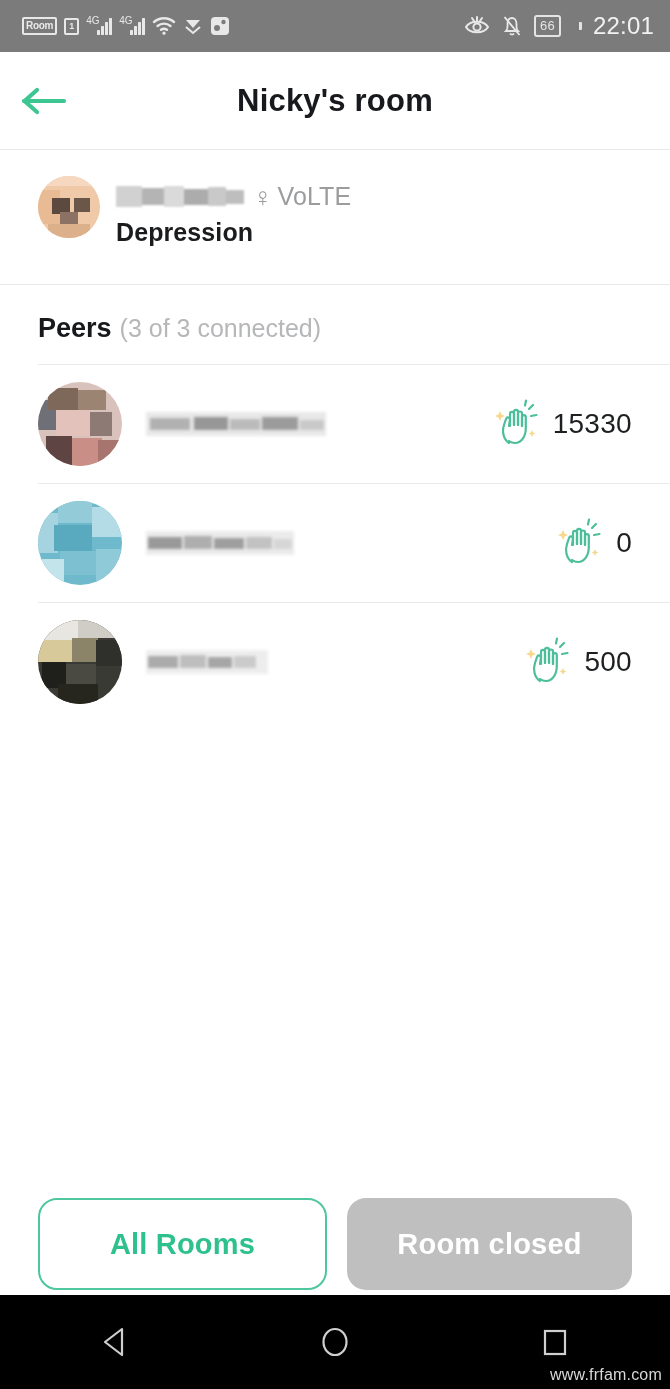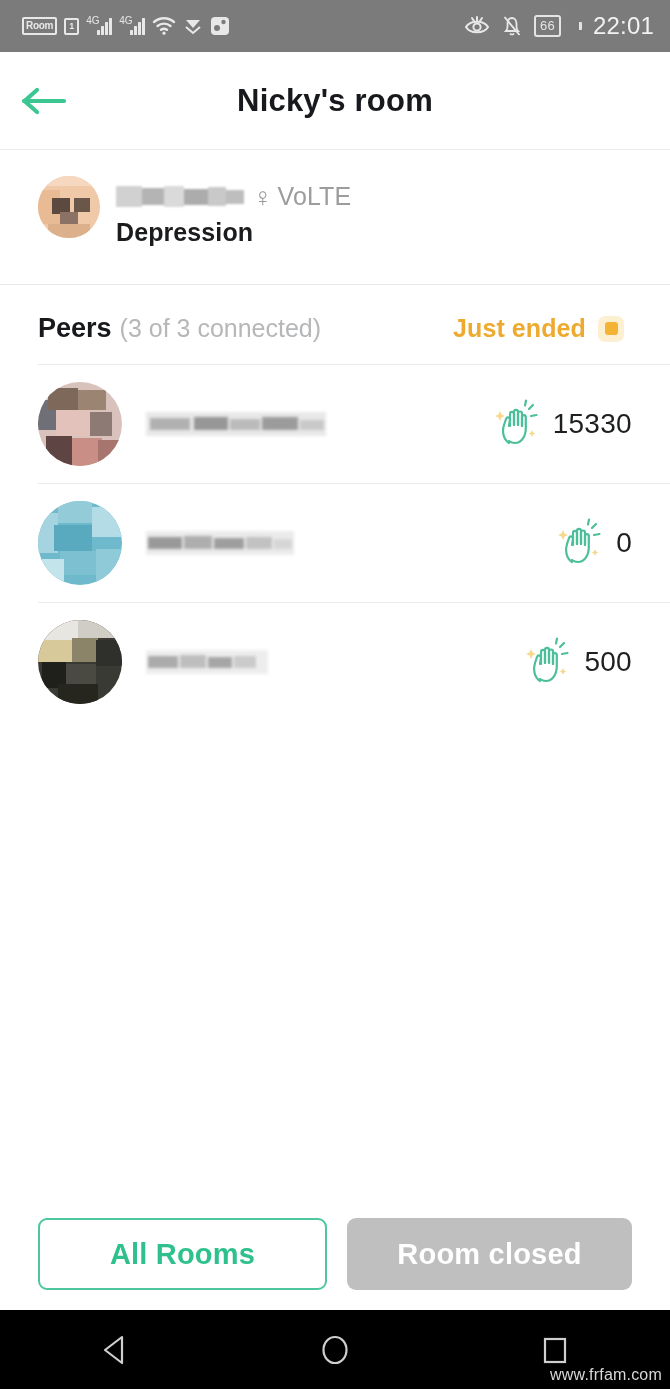--- a/index.html
+++ b/index.html
@@ -321,22 +321,22 @@
     left: 0;
     right: 0;
     bottom: 99px;
     display: flex;
     gap: 20px;
     padding: 0 38px;
     box-sizing: border-box;
   }
   .btn {
     flex: 1;
-    height: 72px;
-    border-radius: 9px;
+    height: 92px;
+    border-radius: 19px;
     display: flex;
     align-items: center;
     justify-content: center;
     font-size: 29px;
     font-weight: bold;
     box-sizing: border-box;
     letter-spacing: 0.2px;
   }
   .btn-outline {
     background: #ffffff;
@@ -350,21 +350,21 @@
     border: none;
     cursor: default;
   }
 
   
   .nav-bar {
     position: absolute;
     left: 0;
     right: 0;
     bottom: 0;
-    height: 79px;
+    height: 94px;
     background: #000000;
     display: flex;
     align-items: center;
     justify-content: center;
     gap: 160px;
   }
   .nav-bar .nav-btn {
     cursor: pointer;
     display: flex;
     align-items: center;
@@ -489,26 +489,20 @@
         <div class="topic-tag">Depression</div>
       </div>
     </div>
   </div>
 
   <div class="peers-header">
     <div class="peers-title-wrap">
       <span class="peers-title">Peers</span>
       <span class="peers-count">(3 of 3 connected)</span>
     </div>
-    <div class="status-wrap">
-      <span class="status-text">Just ended</span>
-      <span class="status-dot">
-          <i></i>
-        </span>
-    </div>
   </div>
 
   <div class="peer-row with-divider">
     <div class="peer-avatar">
       <span class="px" style="left:0;top:0;width:100%;height:100%;background:#d9c2bb;"></span>
       <span class="px" style="left:0;top:18px;width:24px;height:30px;background:#6e6f77;"></span>
       <span class="px" style="left:10px;top:6px;width:30px;height:22px;background:#7d685a;"></span>
       <span class="px" style="left:40px;top:8px;width:28px;height:20px;background:#9b8472;"></span>
       <span class="px" style="left:18px;top:28px;width:34px;height:26px;background:#e3c2bb;"></span>
       <span class="px" style="left:52px;top:30px;width:22px;height:24px;background:#8e7a74;"></span>

